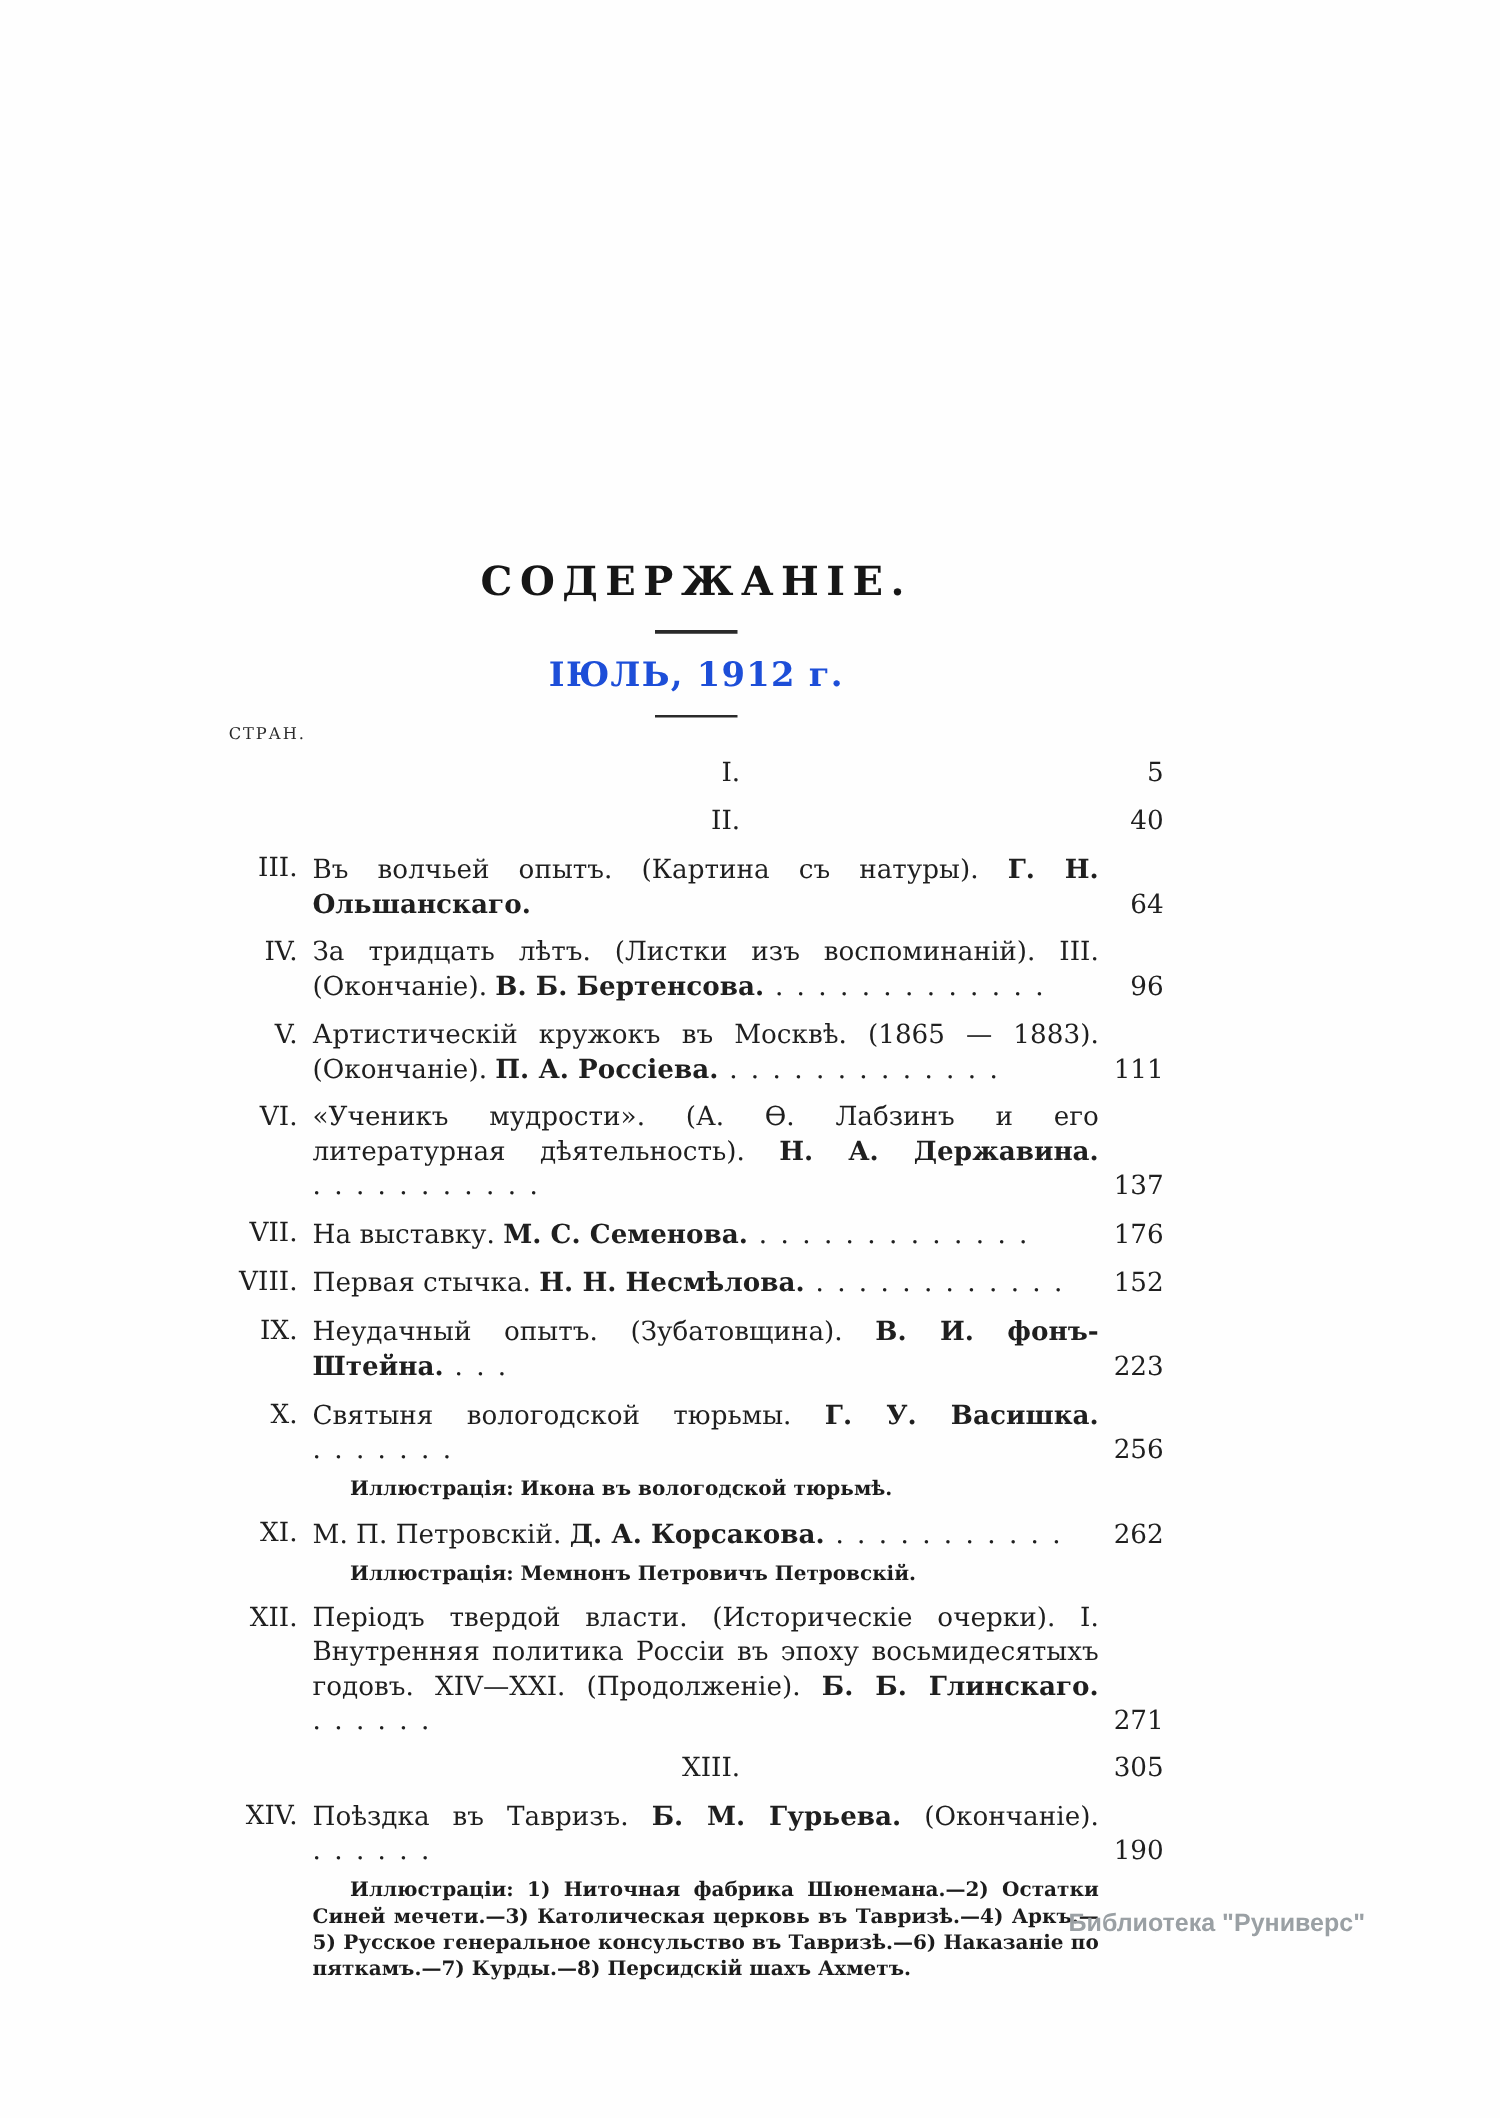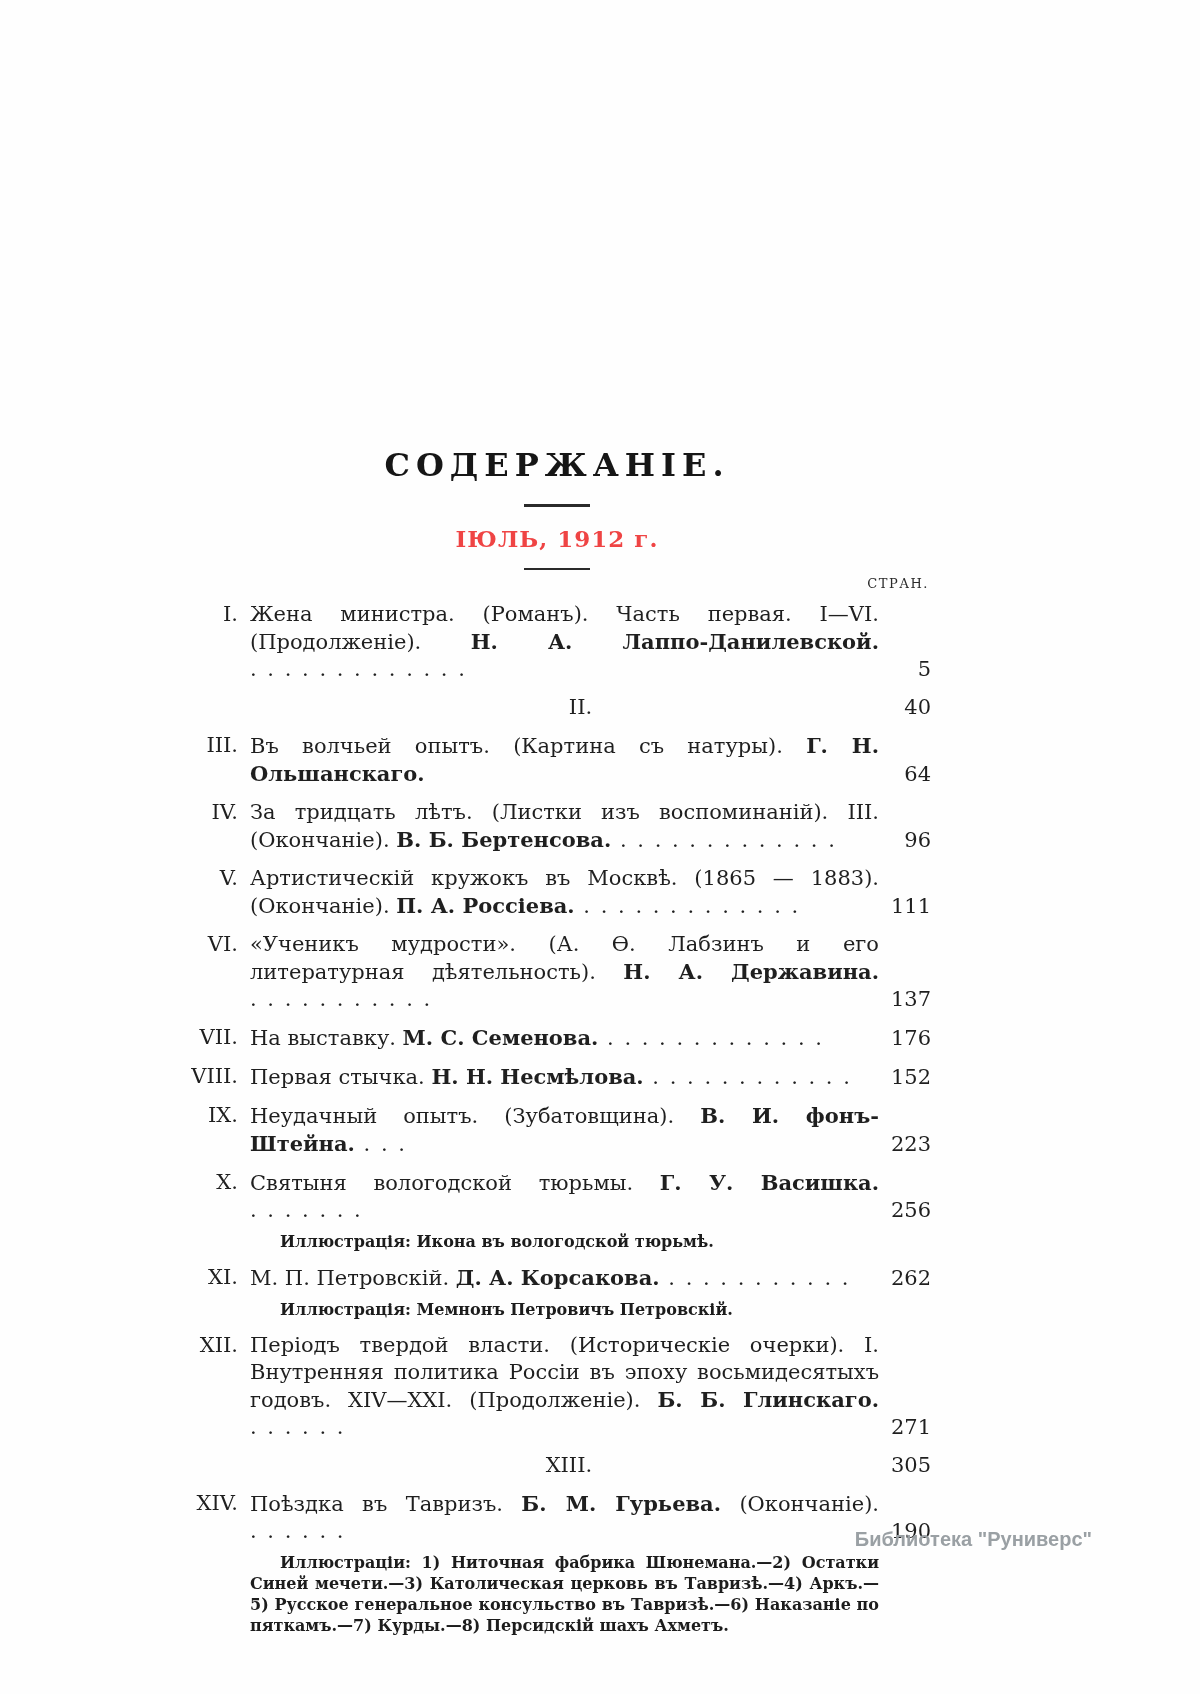--- a/index.html
+++ b/index.html
@@ -37,27 +37,26 @@
     width: 66px;
     border-top: 3px solid #2a2a2a;
     margin: 20px auto 18px auto;
   }
   .rule.thin {
     border-top-width: 2px;
     margin: 16px auto 6px auto;
   }
   .toc-subtitle {
     text-align: center;
-    font-size: 23px;
+    font-size: 27px;
     font-weight: bold;
     letter-spacing: 1px;
-    color: #ef4444;
+    color: #1d4ed8;
   }
   .page-col-label {
-    text-align: right;
     font-size: 13px;
     letter-spacing: 1.5px;
     margin: 2px 2px 10px 0;
     color: #2a2a2a;
   }
   .entries { width: 100%; }
   .toc-row {
     display: table;
     width: 100%;
     table-layout: fixed;
@@ -119,21 +118,20 @@
 <div class="sheet">
   <div class="toc">
     <div class="toc-title">СОДЕРЖАНІЕ.</div>
     <div class="rule"></div>
     <div class="toc-subtitle">ІЮЛЬ, 1912 г.</div>
     <div class="rule thin"></div>
     <div class="page-col-label">СТРАН.</div>
     <div class="entries">
         <div class="toc-row">
           <div class="cell-num">I.</div>
-          <div class="cell-body"><span class="seg">Жена министра. (Романъ). Часть первая. I—VI. (Продолженіе). </span><span class="seg bold">Н. А. Лаппо-Данилевской.</span><span class="dots"> . . . . . . . . . . . . .</span></div>
           <div class="cell-page">5</div>
         </div>
         <div class="toc-row">
           <div class="cell-num">II.</div>
           <div class="cell-page">40</div>
         </div>
         <div class="toc-row">
           <div class="cell-num">III.</div>
           <div class="cell-body"><span class="seg">Въ волчьей опытъ. (Картина съ натуры). </span><span class="seg bold">Г. Н. Ольшанскаго.</span></div>
           <div class="cell-page">64</div>

